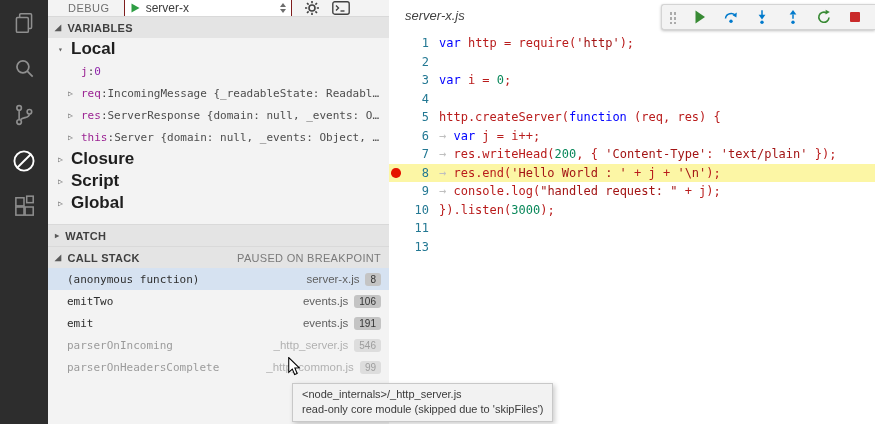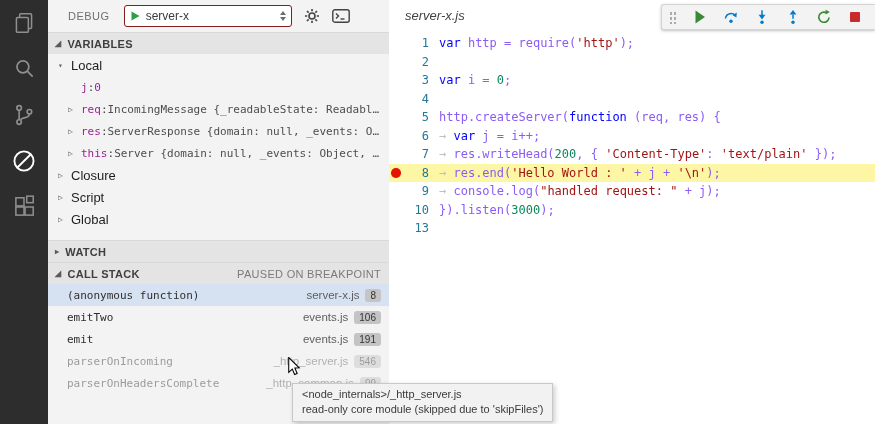--- a/index.html
+++ b/index.html
@@ -5,36 +5,36 @@
   * { margin:0; padding:0; box-sizing:border-box; }
   body { background:#888; font-family:"Liberation Sans", sans-serif; }
   .app { width:875px; height:424px; position:relative; overflow:hidden; background:#fff; display:flex; }
 
   
   .activitybar { width:48px; background:#2d2d2d; display:flex; flex-direction:column; align-items:center; padding-top:8px; gap:16px; flex:none; }
   .ab-item { width:30px; height:30px; display:flex; align-items:center; justify-content:center; }
 
   
   .sidebar { width:341px; background:#f3f3f3; flex:none; display:flex; flex-direction:column; overflow:hidden; position:relative; }
-  .sidebar-top { height:32px; display:flex; align-items:center; padding:0 10px 0 20px; flex:none; }
+  .sidebar-top { height:16px; display:flex; align-items:center; padding:0 10px 0 20px; flex:none; }
   .sidebar-title { font-size:11px; color:#6f6f6f; letter-spacing:.5px; }
   .config-dropdown { height:22px; background:#fff; border:1px solid #7f1d1d; border-radius:3px; display:flex; align-items:center; padding:0 5px 0 6px; width:168px; margin-left:14px; }
   .config-name { flex:1; margin-left:6px; font-size:12px; color:#3c3c3c; }
   .select-arrows { display:flex; flex-direction:column; gap:2px; align-items:center; }
   .arr-up { width:0; height:0; border-left:3.5px solid transparent; border-right:3.5px solid transparent; border-bottom:4px solid #6d6d6d; }
   .arr-down { width:0; height:0; border-left:3.5px solid transparent; border-right:3.5px solid transparent; border-top:4px solid #6d6d6d; }
   .hdr-icon { margin-left:12px; display:flex; align-items:center; }
 
   .section-header { height:22px; background:#e4e4e4; border-top:1px solid #d9d9d9; display:flex; align-items:center; padding:0 8px 0 7px; font-size:11px; font-weight:700; color:#3f3f3f; letter-spacing:.3px; flex:none; }
   .sec-twistie { font-size:8px; margin-right:6px; color:#5a5a5a; }
   .paused { margin-left:auto; font-size:11px; font-weight:400; color:#7a7a7a; }
 
   .tree-row { height:22px; display:flex; align-items:center; font-family:"DejaVu Sans Mono", monospace; font-size:11px; color:#3c3c3c; white-space:nowrap; overflow:hidden; flex:none; }
   .twistie { width:13px; font-size:8px; color:#646464; flex:none; }
-  .scope-name { font-family:"Liberation Sans", sans-serif; font-size:13px; font-weight:400; color:#1e1e1e; }
+  .scope-name { font-family:"Liberation Sans", sans-serif; font-size:17px; font-weight:700; color:#1e1e1e; }
   .var-name { color:#9b2393; }
   .var-sep { color:#424242; }
   .val-number { color:#8e24aa; }
   .val-object { color:#4d4d4d; }
   .vars-list { margin-bottom:10px; }
 
   .cs-row { height:22px; display:flex; align-items:center; padding:0 8px 0 19px; flex:none; }
   .cs-row.selected { background:#d6e2f1;align-items:center; }
   .cs-row.skipped { opacity:.45; }
   .cs-name { font-family:"DejaVu Sans Mono", monospace; font-size:11px; color:#2e2e2e; overflow:hidden; white-space:nowrap; }
@@ -50,21 +50,21 @@
 
   .code { position:absolute; top:34px; left:0; right:0; font-family:"DejaVu Sans Mono", monospace; }
   .code-line { display:flex; height:18.5px; line-height:18.5px; font-size:12px; white-space:pre; }
   .code-line.current { background:#fcf6a5; }
   .bp-col { width:14px; flex:none; position:relative; }
   .bp-dot { position:absolute; left:2px; top:4.5px; width:9.5px; height:9.5px; border-radius:50%; background:#e51400; }
   .ln { width:26px; text-align:right; color:#237893; flex:none; margin-right:10px; }
   .tok-kw  { color:#0000ff; }
   .tok-str { color:#a31515; }
   .tok-num { color:#09885a; }
-  .tok-pln { color:#8b5cf6; }
+  .tok-pln { color:#b91c1c; }
   .tok-ws  { color:#bfbfbf; }
 
   
   .hover-tooltip { position:absolute; left:292px; top:383px; background:#f2f2f2; border:1px solid #c8c8c8; box-shadow:2px 2px 5px rgba(0,0,0,.2); padding:3px 9px 4px; font-size:11px; color:#3b3b3b; line-height:15px; white-space:nowrap; z-index:9; }
   .cursor { position:absolute; left:287px; top:357px; z-index:10; }
 </style>
 </head>
 <body>
 
 <div class="app">
@@ -270,20 +270,21 @@
         <div class="code-line"><span class="bp-col"></span><span class="ln">1</span><span class="code-text"><span class="tok-kw">var</span><span class="tok-pln"> http = require(</span><span class="tok-str">'http'</span><span class="tok-pln">);</span></span></div>
         <div class="code-line"><span class="bp-col"></span><span class="ln">2</span><span class="code-text"></span></div>
         <div class="code-line"><span class="bp-col"></span><span class="ln">3</span><span class="code-text"><span class="tok-kw">var</span><span class="tok-pln"> i = </span><span class="tok-num">0</span><span class="tok-pln">;</span></span></div>
         <div class="code-line"><span class="bp-col"></span><span class="ln">4</span><span class="code-text"></span></div>
         <div class="code-line"><span class="bp-col"></span><span class="ln">5</span><span class="code-text"><span class="tok-pln">http.createServer(</span><span class="tok-kw">function</span><span class="tok-pln"> (req, res) {</span></span></div>
         <div class="code-line"><span class="bp-col"></span><span class="ln">6</span><span class="code-text"><span class="tok-ws">→ </span><span class="tok-kw">var</span><span class="tok-pln"> j = i++;</span></span></div>
         <div class="code-line"><span class="bp-col"></span><span class="ln">7</span><span class="code-text"><span class="tok-ws">→ </span><span class="tok-pln">res.writeHead(</span><span class="tok-num">200</span><span class="tok-pln">, { </span><span class="tok-str">'Content-Type'</span><span class="tok-pln">: </span><span class="tok-str">'text/plain'</span><span class="tok-pln"> });</span></span></div>
         <div class="code-line current"><span class="bp-col"><span class="bp-dot"></span></span><span class="ln">8</span><span class="code-text"><span class="tok-ws">→ </span><span class="tok-pln">res.end(</span><span class="tok-str">'Hello World : '</span><span class="tok-pln"> + j + </span><span class="tok-str">'\n'</span><span class="tok-pln">);</span></span></div>
         <div class="code-line"><span class="bp-col"></span><span class="ln">9</span><span class="code-text"><span class="tok-ws">→ </span><span class="tok-pln">console.log(</span><span class="tok-str">"handled request: "</span><span class="tok-pln"> + j);</span></span></div>
         <div class="code-line"><span class="bp-col"></span><span class="ln">10</span><span class="code-text"><span class="tok-pln">}).listen(</span><span class="tok-num">3000</span><span class="tok-pln">);</span></span></div>
+        <div class="code-line"><span class="bp-col"></span><span class="ln">11</span><span class="code-text"></span></div>
         <div class="code-line"><span class="bp-col"></span><span class="ln">13</span><span class="code-text"></span></div>
       </div>
   </div>
 
   <div class="hover-tooltip">
     <div>&lt;node_internals&gt;/_http_server.js</div>
     <div>read-only core module (skipped due to 'skipFiles')</div>
   </div>
 
   <svg class="cursor" width="14" height="19" viewBox="0 0 12 18">

